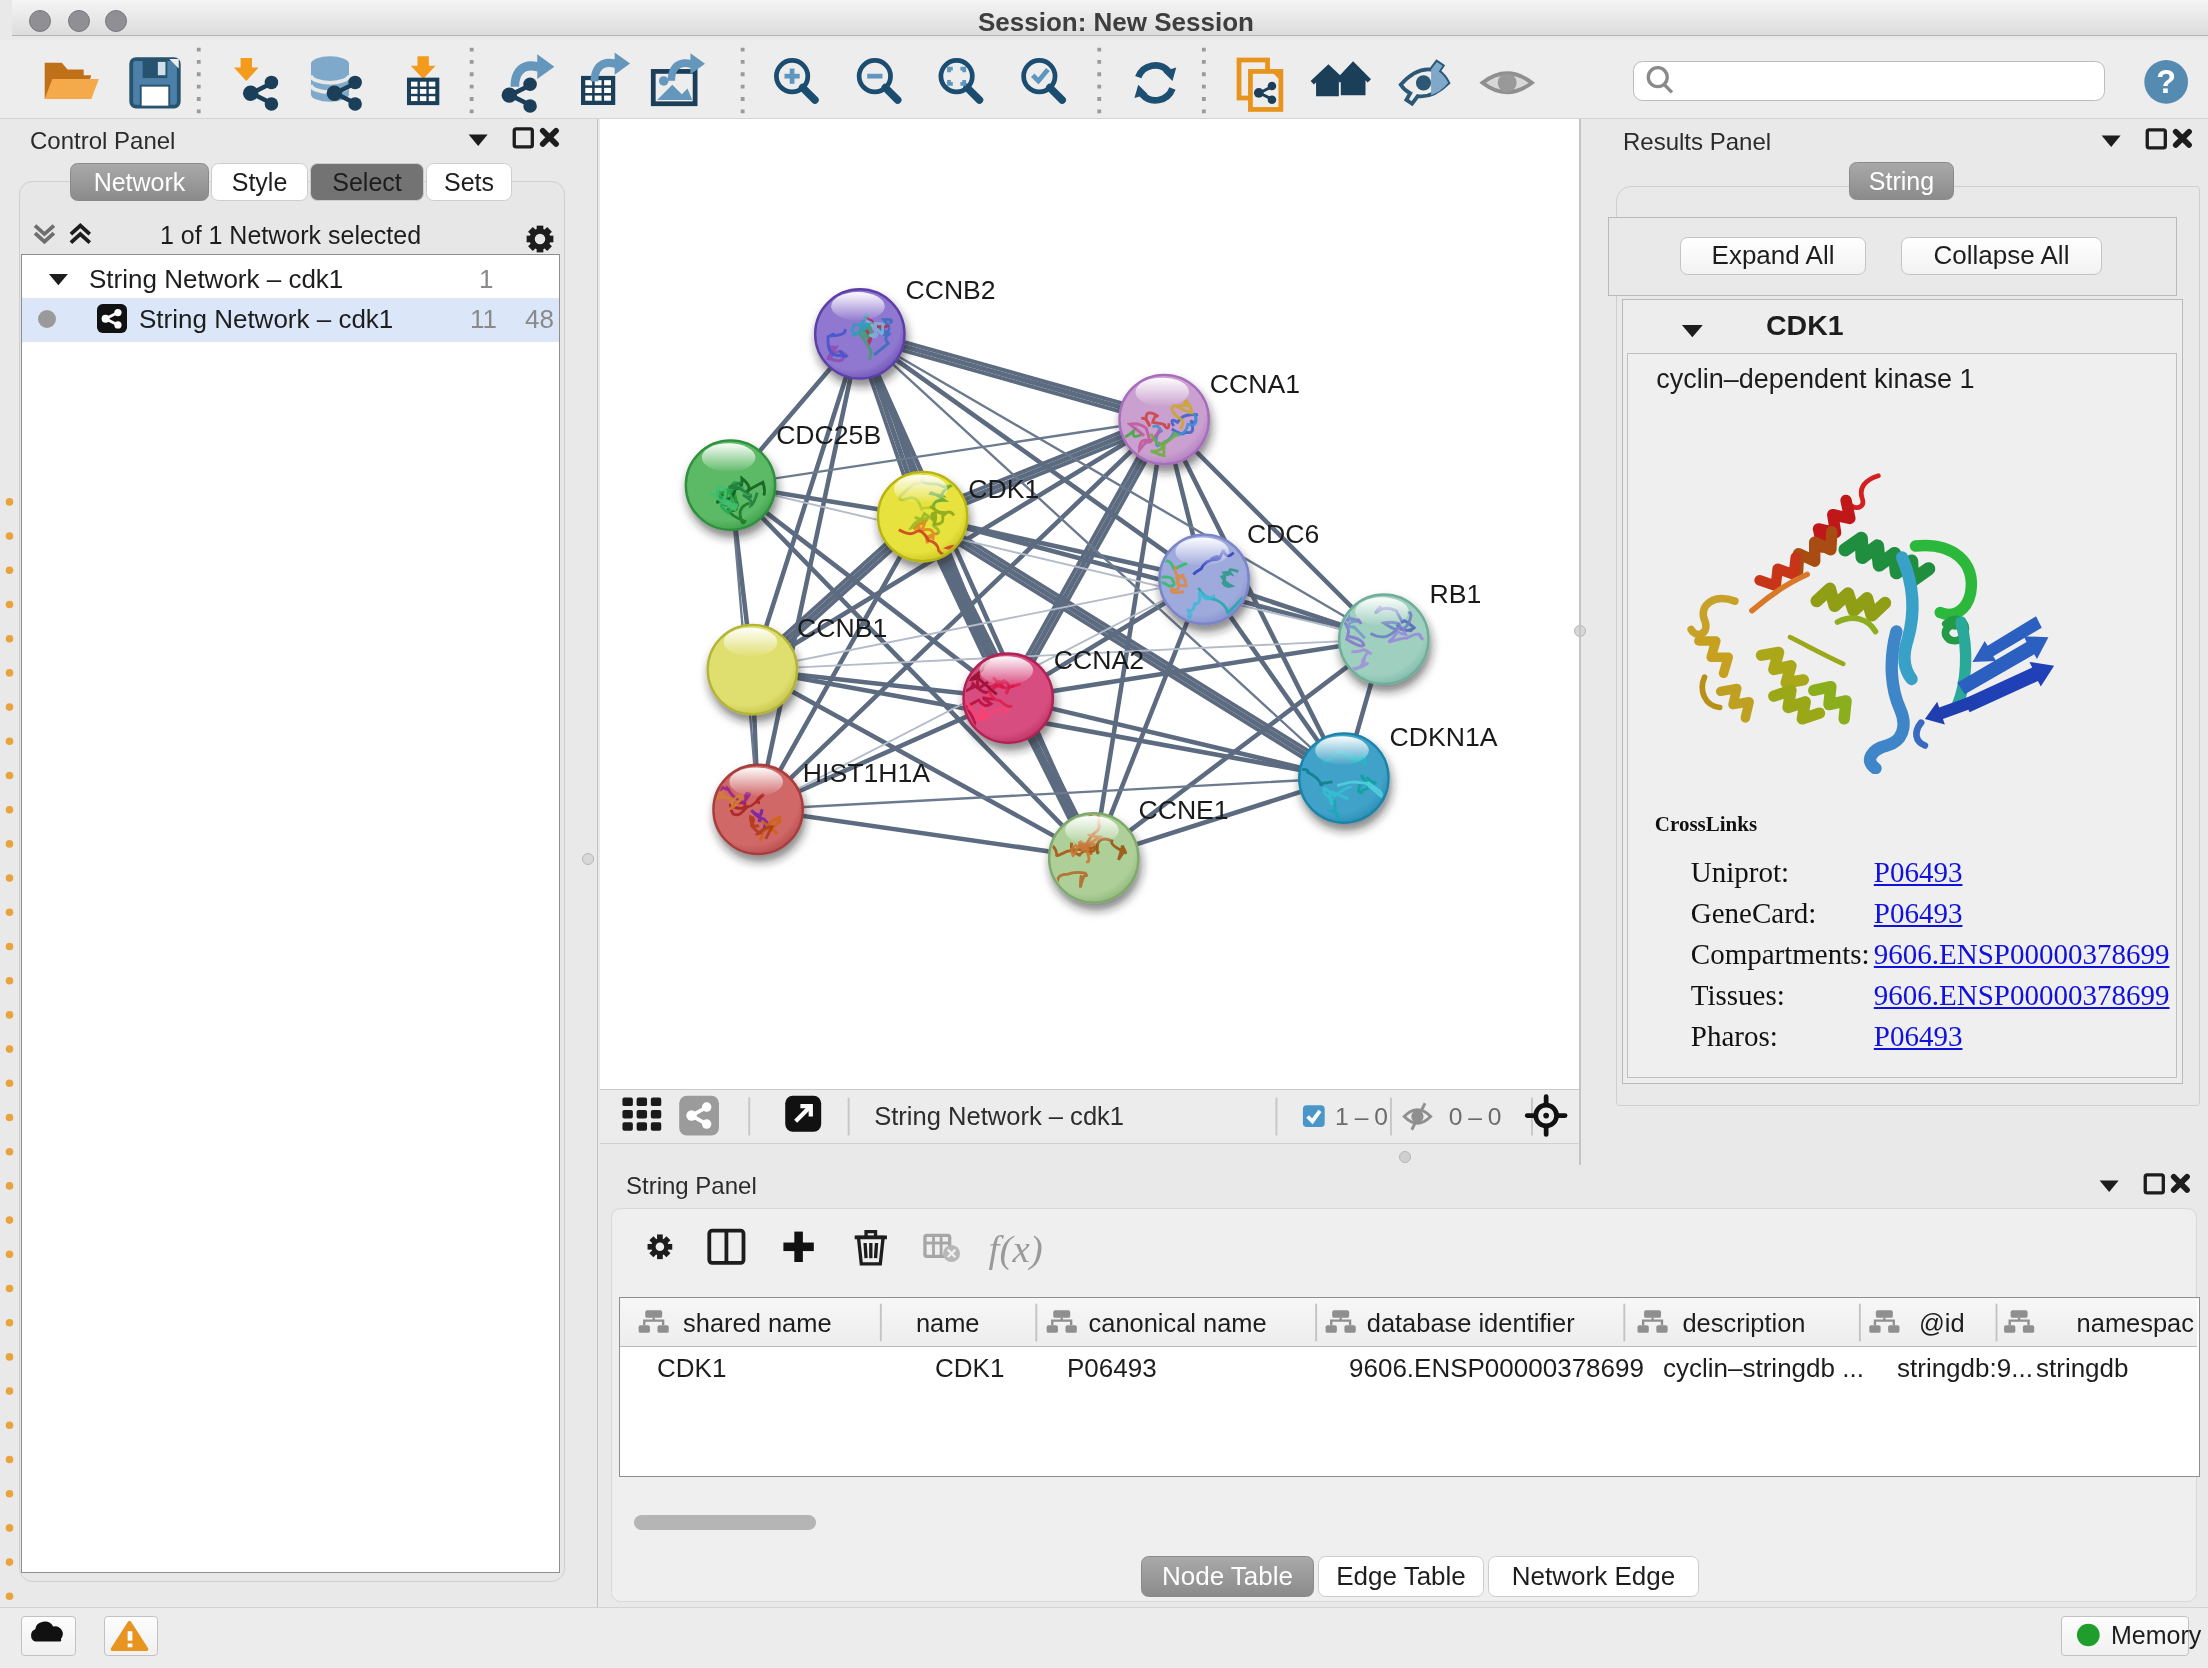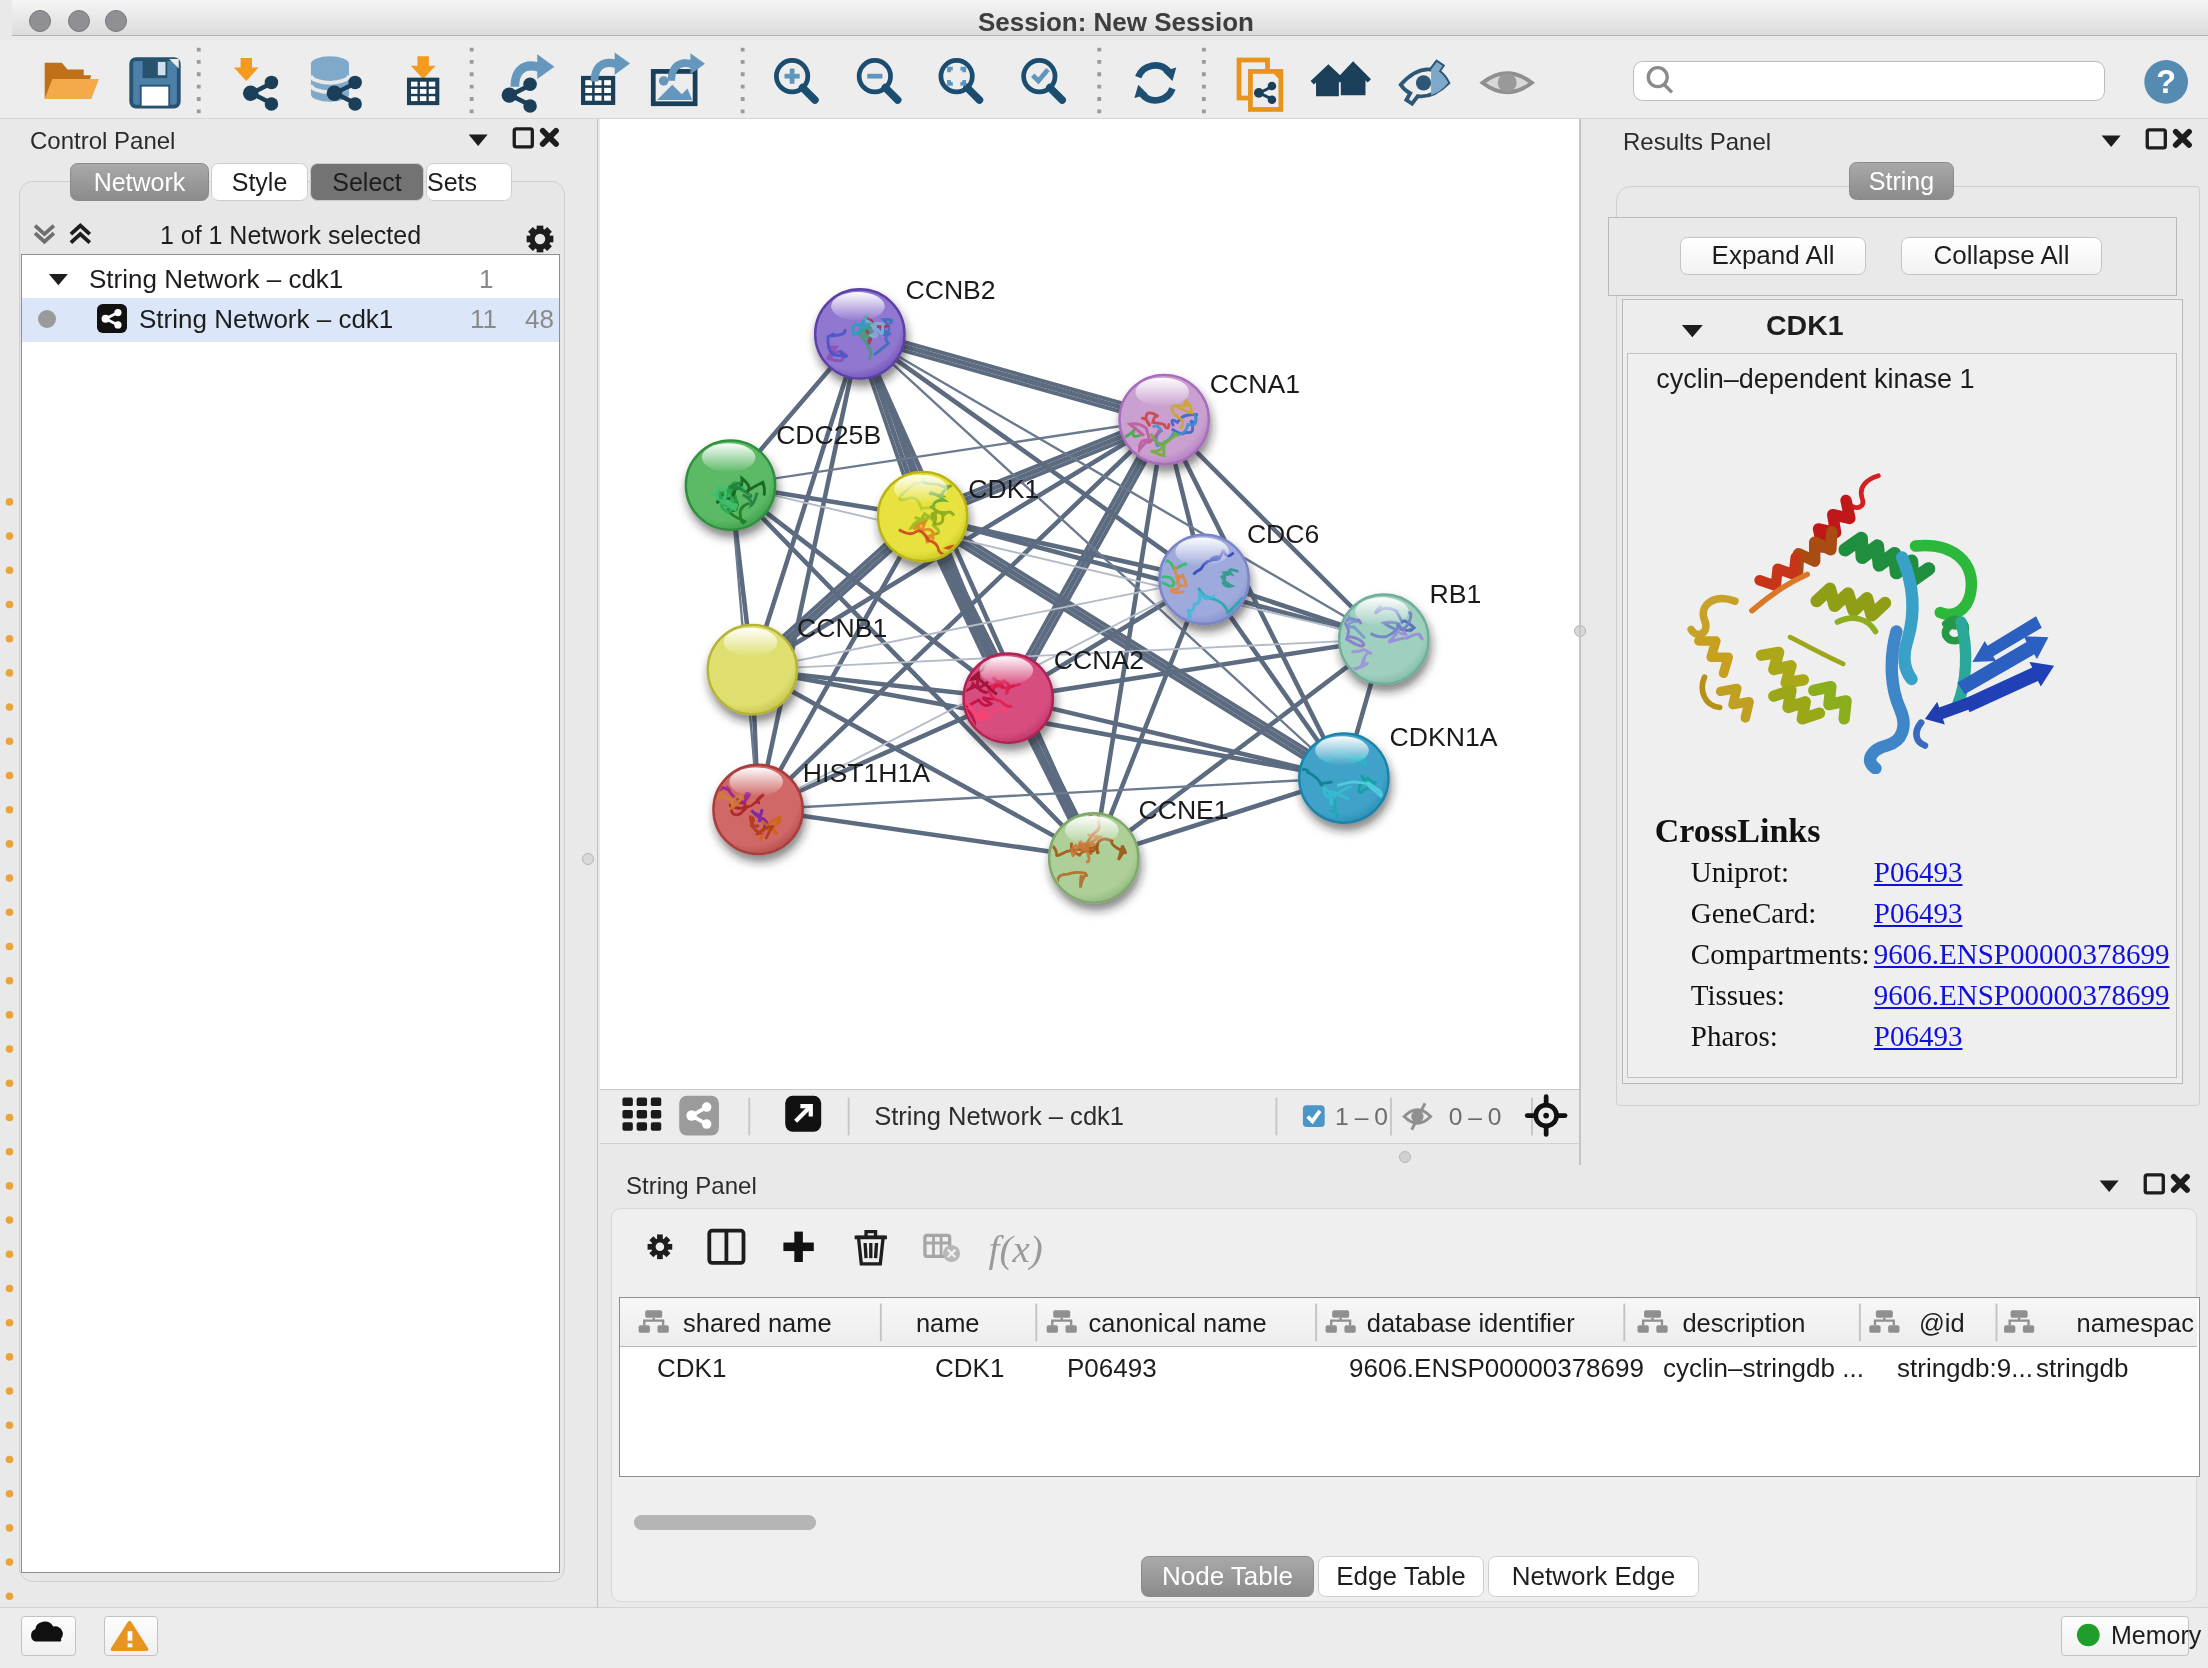--- a/index.html
+++ b/index.html
@@ -259,21 +259,21 @@
     <div class="ptitle" style="position:absolute;left:30px;top:7.6px;">Control Panel</div>
     <svg class="wbtns" width="105" height="28.5" style="left:457px;top:5.7px;" viewBox="0 0 110 30">
       <path d="M 12,10 L 32,10 L 22,22 Z" fill="#1d1d1d"></path>
       <rect x="60" y="4" width="19" height="19" fill="none" stroke="#1d1d1d" stroke-width="3.5" rx="2"></rect>
       <path d="M 90,6 L 104,20 M 104,6 L 90,20" stroke="#1d1d1d" stroke-width="6" stroke-linecap="round"></path>
     </svg>
     <div style="position:absolute;left:19px;top:62px;width:546px;height:1401px;background:#e7e7e7;border:1.9px solid #cfcfcf;border-radius:13.3px;"></div>
     <div style="position:absolute;left:70px;top:44px;width:139px;height:38px;background:linear-gradient(#a9a9a9,#8b8b8b);border:1px solid #8a8a8a;border-radius:7.6px;color:#fff;font-size:25px;text-align:center;line-height:36px;">Network</div>
     <div style="position:absolute;left:211px;top:44px;width:97px;height:38px;background:#fff;border:1px solid #cdcdcd;border-radius:7.6px;color:#1d1d1d;font-size:25px;text-align:center;line-height:36px;">Style</div>
     <div style="position:absolute;left:310px;top:44px;width:114px;height:38px;background:#737373;border:1px solid #cdcdcd;border-radius:7.6px;color:#1d1d1d;font-size:25px;text-align:center;line-height:36px;">Select</div>
-    <div style="position:absolute;left:426px;top:44px;width:86px;height:38px;background:#fff;border:1px solid #cdcdcd;border-radius:7.6px;color:#1d1d1d;font-size:25px;line-height:36px;">Sets</div>
+    <div style="position:absolute;left:426px;top:44px;width:86px;height:38px;background:#fff;border:1px solid #cdcdcd;border-radius:7.6px;color:#1d1d1d;font-size:25px;text-align:center;line-height:36px;">Sets</div>
     <div style="position:absolute;left:21px;top:99px;width:539px;height:34px;font-size:25px;color:#1d1d1d;text-align:center;line-height:34px;">1 of 1 Network selected</div>
     <svg class="wbtns" width="114" height="34" style="left:28.5px;top:99px;" viewBox="0 0 120 36">
       <g fill="none" stroke="#6e6e6e" stroke-width="4">
           <path d="M 6,8 L 16,17 L 26,8"></path>
           <path d="M 6,16 L 16,25 L 26,16"></path>
         </g>
       <g fill="none" stroke="#1d1d1d" stroke-width="4">
           <path d="M 44,17 L 54,8 L 64,17"></path>
           <path d="M 44,26 L 54,17 L 64,26"></path>
         </g>
@@ -736,21 +736,21 @@
 <path d="M 238,112 C 250,140 252,170 244,198 C 238,216 240,230 248,240" fill="none" stroke="#39a0c8" stroke-width="13" stroke-linecap="round"></path>
 <path d="M 232,190 C 224,220 226,250 236,272 C 244,290 238,306 222,310 C 206,314 198,326 210,334" fill="none" stroke="#3f86c8" stroke-width="13" stroke-linecap="round"></path>
 <path d="M 300,180 C 308,210 306,244 296,268" fill="none" stroke="#2aa89a" stroke-width="12" stroke-linecap="round"></path>
 <path d="M 304,256 L 377,214 L 380,219 L 392,196 L 366,195 L 369,201 L 296,244 Z" fill="#2b5fc0"></path>
 <path d="M 309,275 L 381,242 L 384,248 L 398,226 L 372,222 L 375,228 L 303,261 Z" fill="#2040b8"></path>
 <path d="M 379,174 L 328,205 L 325,200 L 312,222 L 337,221 L 334,216 L 385,186 Z" fill="#2b5fc0"></path>
 <path d="M 316,256 L 277,270 L 275,264 L 262,282 L 283,288 L 281,282 L 320,268 Z" fill="#1f3fb0"></path>
 <path d="M 258,286 C 250,296 252,306 262,310" fill="none" stroke="#3a6ac0" stroke-width="7" stroke-linecap="round"></path>
 </g>
 </svg>
-        <div style="position:absolute;left:27px;top:458px;font-size:34px;font-weight:bold;color:#111;font-family:'Liberation Serif',serif;">CrossLinks</div>
+        <div style="position:absolute;left:27px;top:458px;font-size:21px;font-weight:bold;color:#111;font-family:'Liberation Serif',serif;">CrossLinks</div>
         <div style="position:absolute;left:63px;top:498px;width:495px;font-size:29px;color:#111;font-family:'Liberation Serif',serif;line-height:41px;">
           <div style="position:relative;">Uniprot:<a style="position:absolute;left:183px;color:#1111dd;text-decoration:underline;">P06493</a></div>
           <div style="position:relative;">GeneCard:<a style="position:absolute;left:183px;color:#1111dd;text-decoration:underline;">P06493</a></div>
           <div style="position:relative;">Compartments:<a style="position:absolute;left:183px;color:#1111dd;text-decoration:underline;">9606.ENSP00000378699</a></div>
           <div style="position:relative;">Tissues:<a style="position:absolute;left:183px;color:#1111dd;text-decoration:underline;">9606.ENSP00000378699</a></div>
           <div style="position:relative;">Pharos:<a style="position:absolute;left:183px;color:#1111dd;text-decoration:underline;">P06493</a></div>
         </div>
       </div>
     </div>
   </div>

